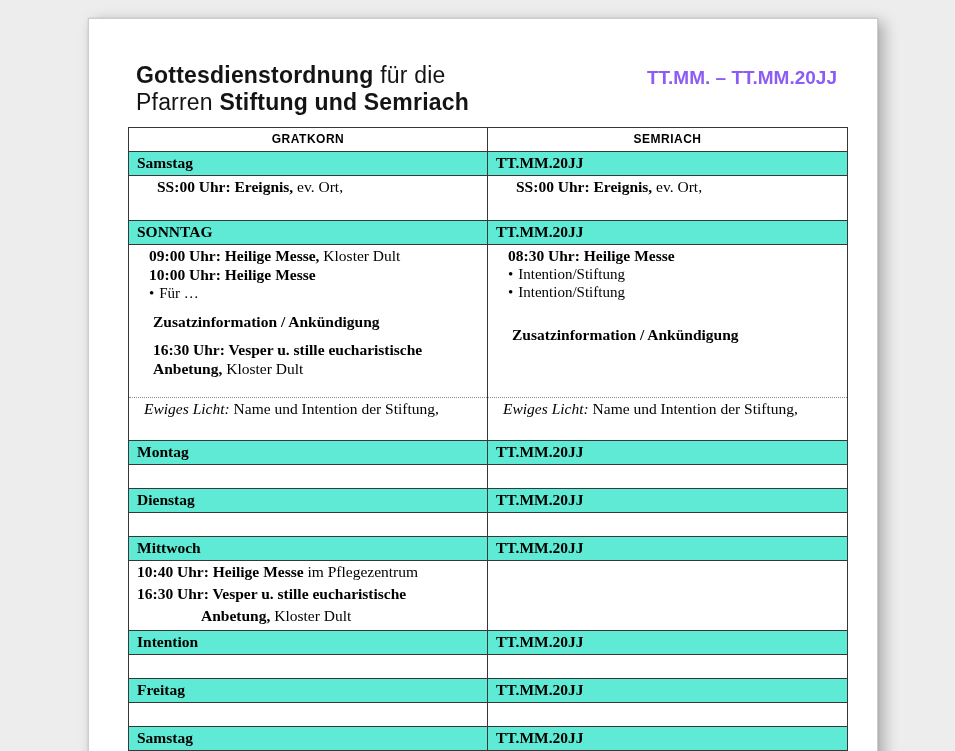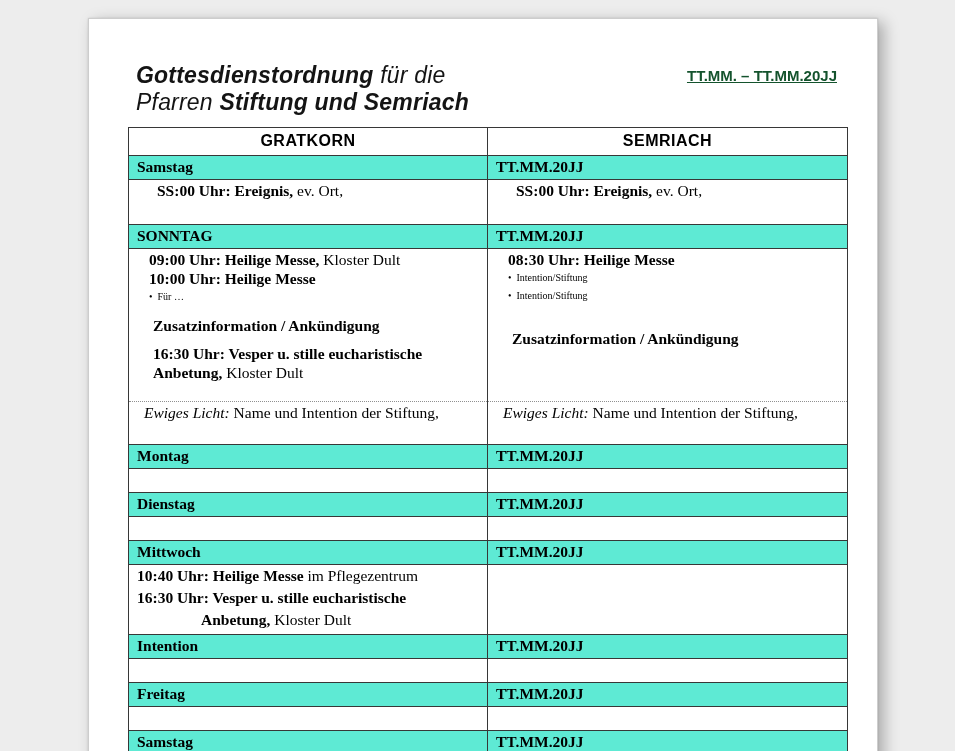--- a/index.html
+++ b/index.html
@@ -23,50 +23,48 @@
     display: flex;
     justify-content: space-between;
     align-items: flex-start;
     margin: 43px 40px 0 47px;
   }
   .doc-title {
     font-size: 23px;
     line-height: 27px;
     color: #141414;
     letter-spacing: 0.2px;
-    font-style: italic;
   }
   .b { font-weight: bold; }
   .doc-date {
-    font-size: 15px;
-    font-weight: bold;
-    color: #14532d;
+    font-size: 19px;
+    font-weight: bold;
+    color: #8b5cf6;
     white-space: nowrap;
     padding-top: 5px;
-    text-decoration: underline;
   }
   
   table.gd {
     border-collapse: collapse;
     table-layout: fixed;
     width: 719px;
     margin: 11px 0 0 39px;
     font-family: "Liberation Serif", serif;
     font-size: 15.5px;
     color: #000;
   }
   .gd th, .gd td {
     border: 1.5px solid #373737;
     vertical-align: top;
     padding: 1px 8px 2px 8px;
     overflow: hidden;
   }
   .gd th {
     font-family: "Liberation Sans", sans-serif;
-    font-size: 16px;
+    font-size: 12px;
     font-weight: bold;
     text-align: center;
     padding: 4px 0 5px 0;
     letter-spacing: 0.5px;
   }
   tr.day td {
     background: #5eead4;
     font-weight: bold;
     height: 20px;
     line-height: 19px;
@@ -74,21 +72,21 @@
   tr.empty td { height: 20px; }
   tr.sat1-content td { height: 41px; padding-left: 28px; }
   tr.sun-content td { height: 149px; padding-left: 20px; }
   tr.wed-content td { height: 62px; }
   tr.ewiges td {
     height: 39px;
     border-top: 1px dotted #909090;
   }
   tr.sun-content td { border-bottom: 1px dotted #909090; }
   .line { line-height: 19px; }
-  .bullet-line { font-size: 10px; line-height: 18px; }
+  .bullet-line { font-size: 15px; line-height: 18px; }
   .bullet-glyph { margin-right: 5px; }
   .info-line {
     font-weight: bold;
     margin: 10px 0 0 4px;
     line-height: 19px;
   }
   .info-line.lower { margin-top: 24px; }
   .vesper-par { margin: 9px 0 0 4px; line-height: 19px; }
   .wed-line { line-height: 19px; margin-bottom: 3px; }
   .wed-indent { margin-left: 64px; }

